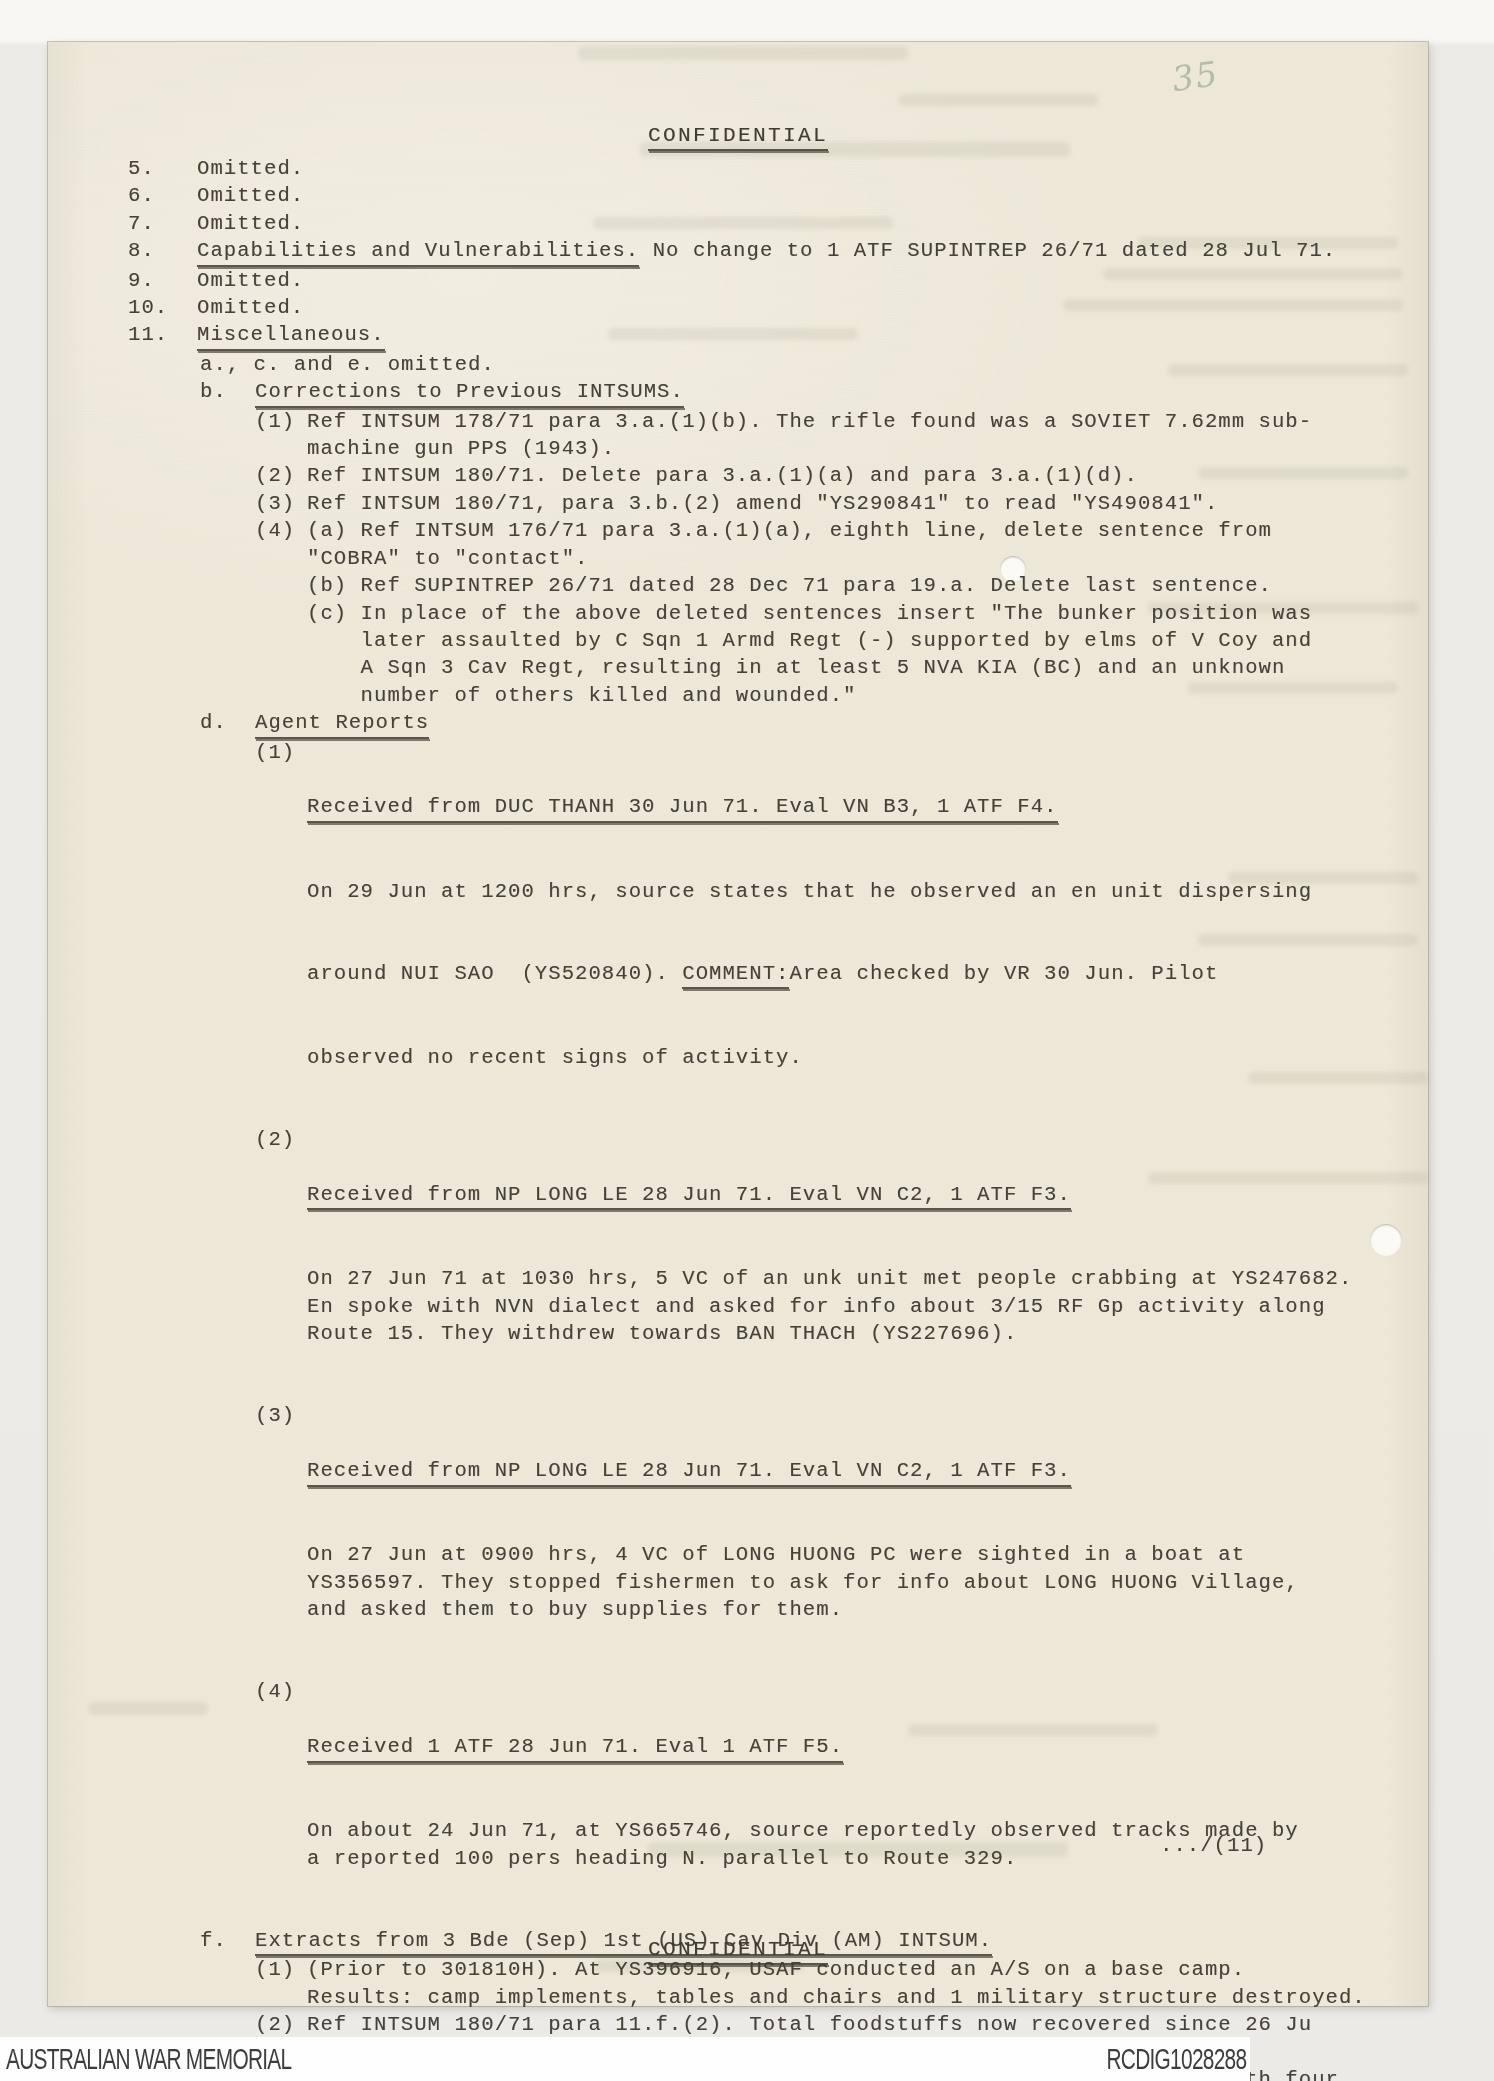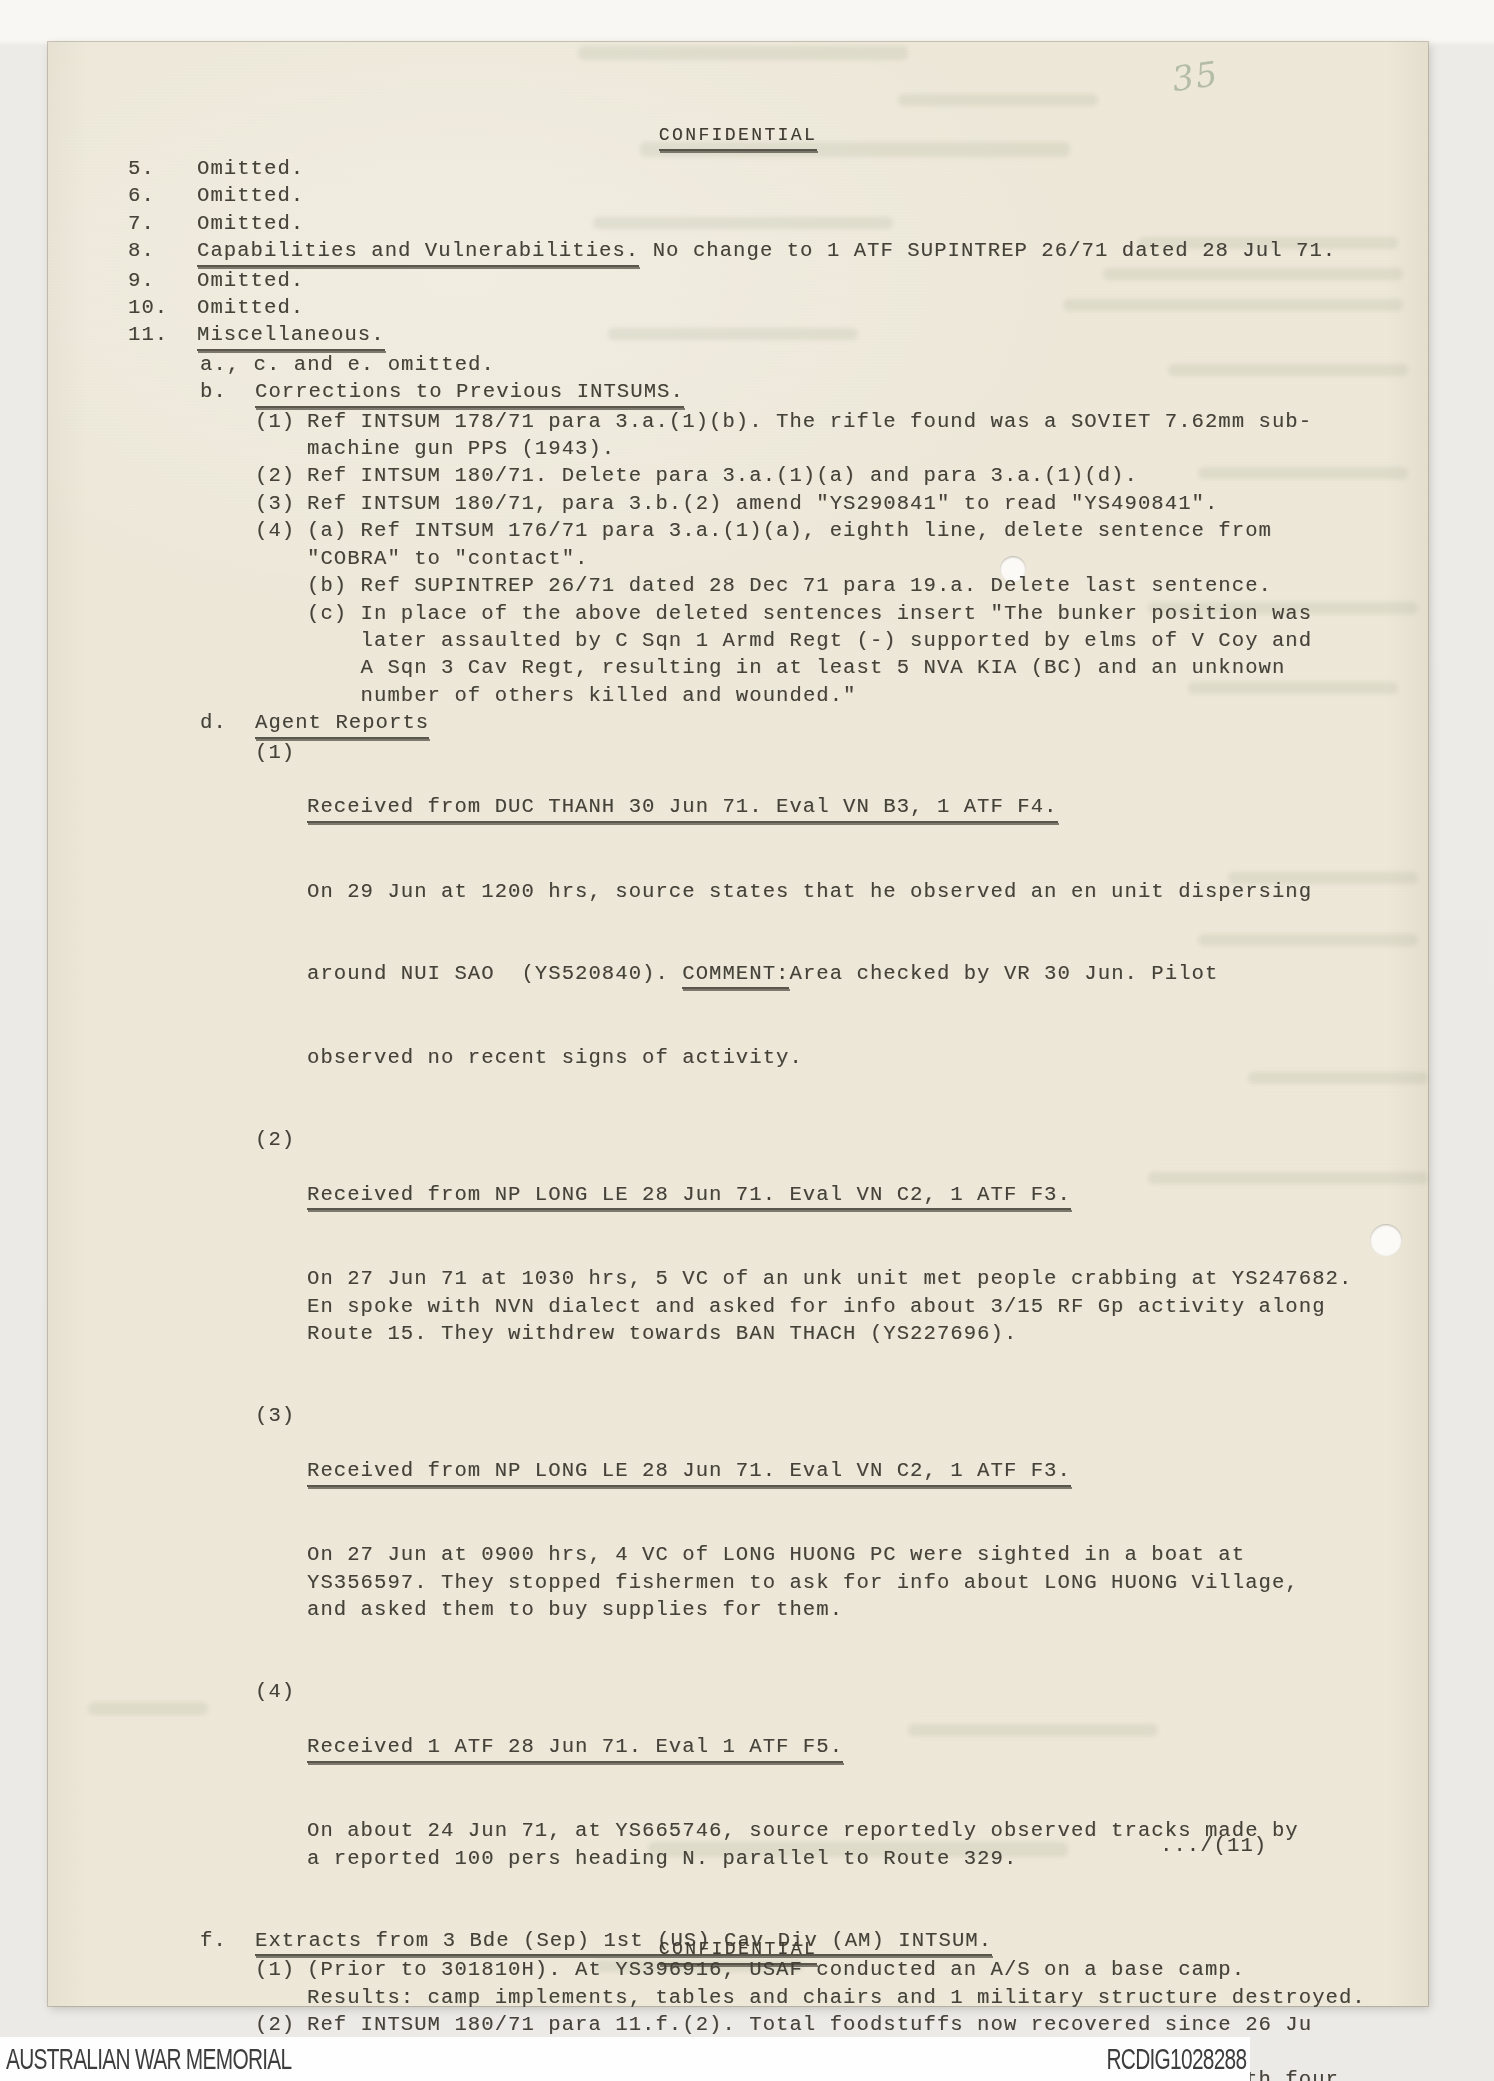--- a/index.html
+++ b/index.html
@@ -26,21 +26,21 @@
   .t{white-space:pre-wrap;}
   .entry{display:flex;margin-left:127px;align-items:flex-start;}
   .m{flex:0 0 52px;}
   .body{white-space:pre-wrap;flex:1;}
   .u{position:relative;display:inline-block;border-bottom:2px solid rgba(64,60,50,0.85);}
   .u::after{content:"";position:absolute;left:1px;right:-1px;bottom:-4px;
             border-bottom:2px solid rgba(64,60,50,0.65);}
   .conf{position:absolute;left:48px;width:1380px;text-align:center;}
   .conf-top{top:92px;}
   .conf-bot{top:1906px;}
-  .conf .u{letter-spacing:2.4px;font-size:18px;color:#403c33;margin-top:30px;}
+  .conf .u{letter-spacing:2.4px;font-size:21px;color:#403c33;margin-top:30px;}
   .pagemark{position:absolute;left:1160px;top:1832px;}
   .hand{position:absolute;left:1172px;top:56px;font-family:"DejaVu Serif",serif;
         font-style:italic;font-size:34px;color:rgba(110,135,105,0.45);
         transform:rotate(-8deg);letter-spacing:2px;}
   
   .g{position:absolute;display:block;background:rgba(148,158,128,0.16);
      filter:blur(2px);border-radius:6px;}
   .hole{position:absolute;border-radius:50%;background:#fbfaf6;
         box-shadow:inset 0 1px 2px rgba(120,110,90,0.5);}
   

